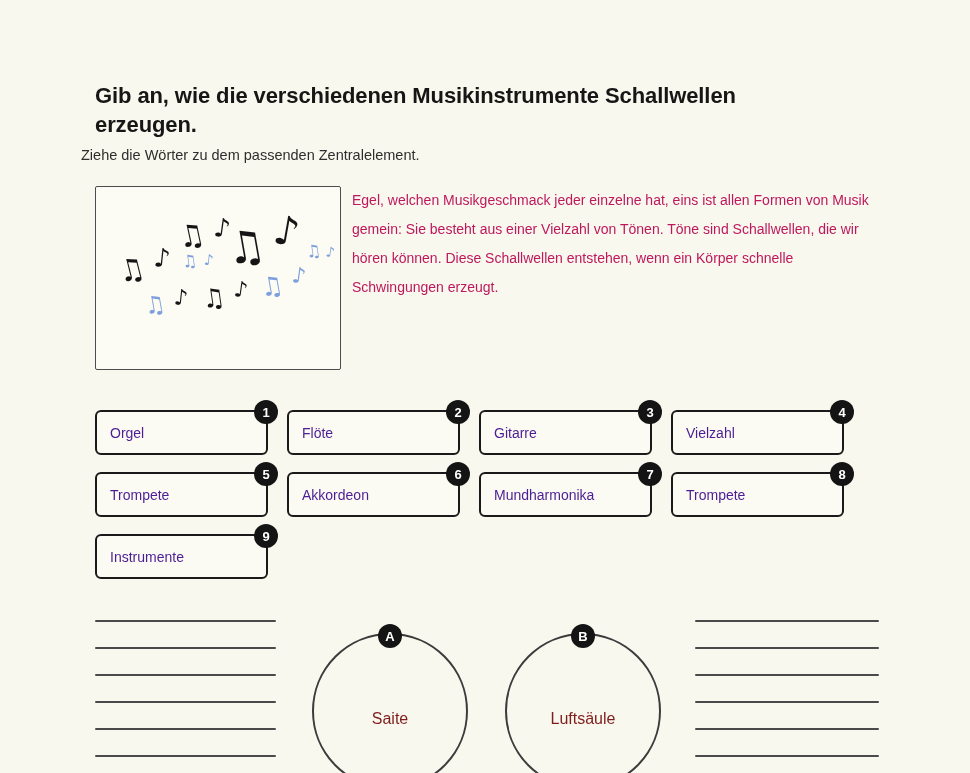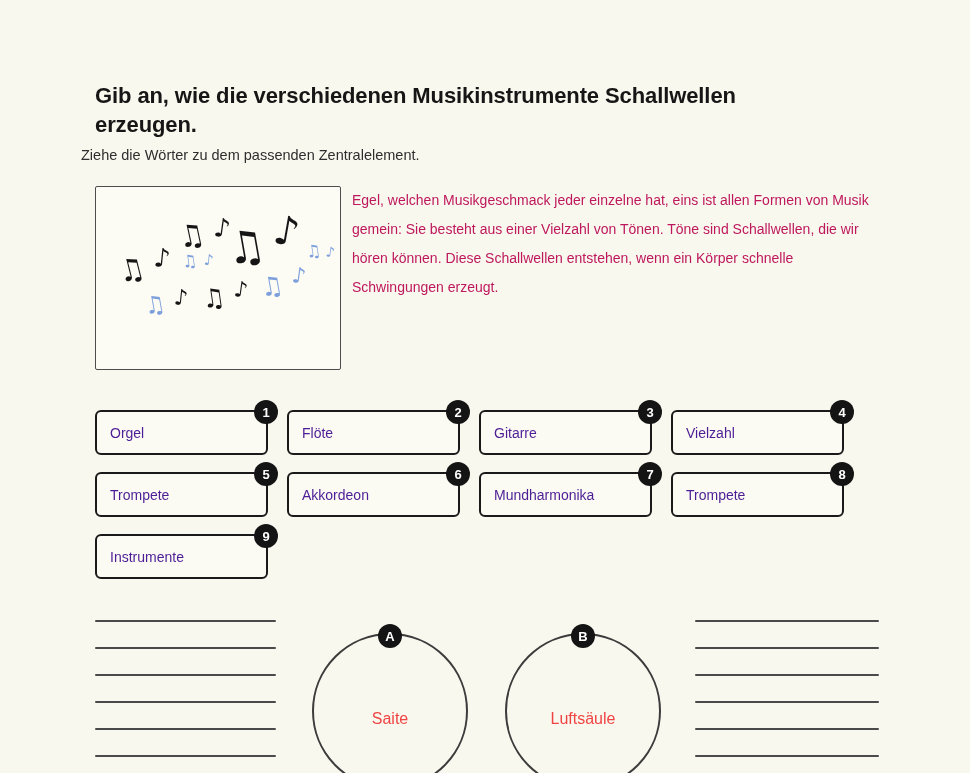--- a/index.html
+++ b/index.html
@@ -65,21 +65,21 @@
   .rule-line { height:2px; background:#4a4a4a; margin-bottom:25px; border-radius:1px; }
   .drop-zone {
     position:absolute; top:633px;
     width:156px; height:156px;
     border:2px solid #3c3c3c; border-radius:50%;
     display:flex; align-items:center; justify-content:center;
     padding-top:16px;
   }
   .drop-zone.zone-a { left:312px; }
   .drop-zone.zone-b { left:505px; }
-  .zone-label { font-size:16px; color:#ef4444; }
+  .zone-label { font-size:16px; color:#7f1d1d; }
   .letter-badge {
     position:absolute; top:-11px; left:50%; transform:translateX(-50%);
     width:24px; height:24px; border-radius:50%;
     background:#141414; color:#ffffff;
     font-size:13px; font-weight:700;
     display:flex; align-items:center; justify-content:center;
     padding-top:0;
   }
 </style>
 </head>

